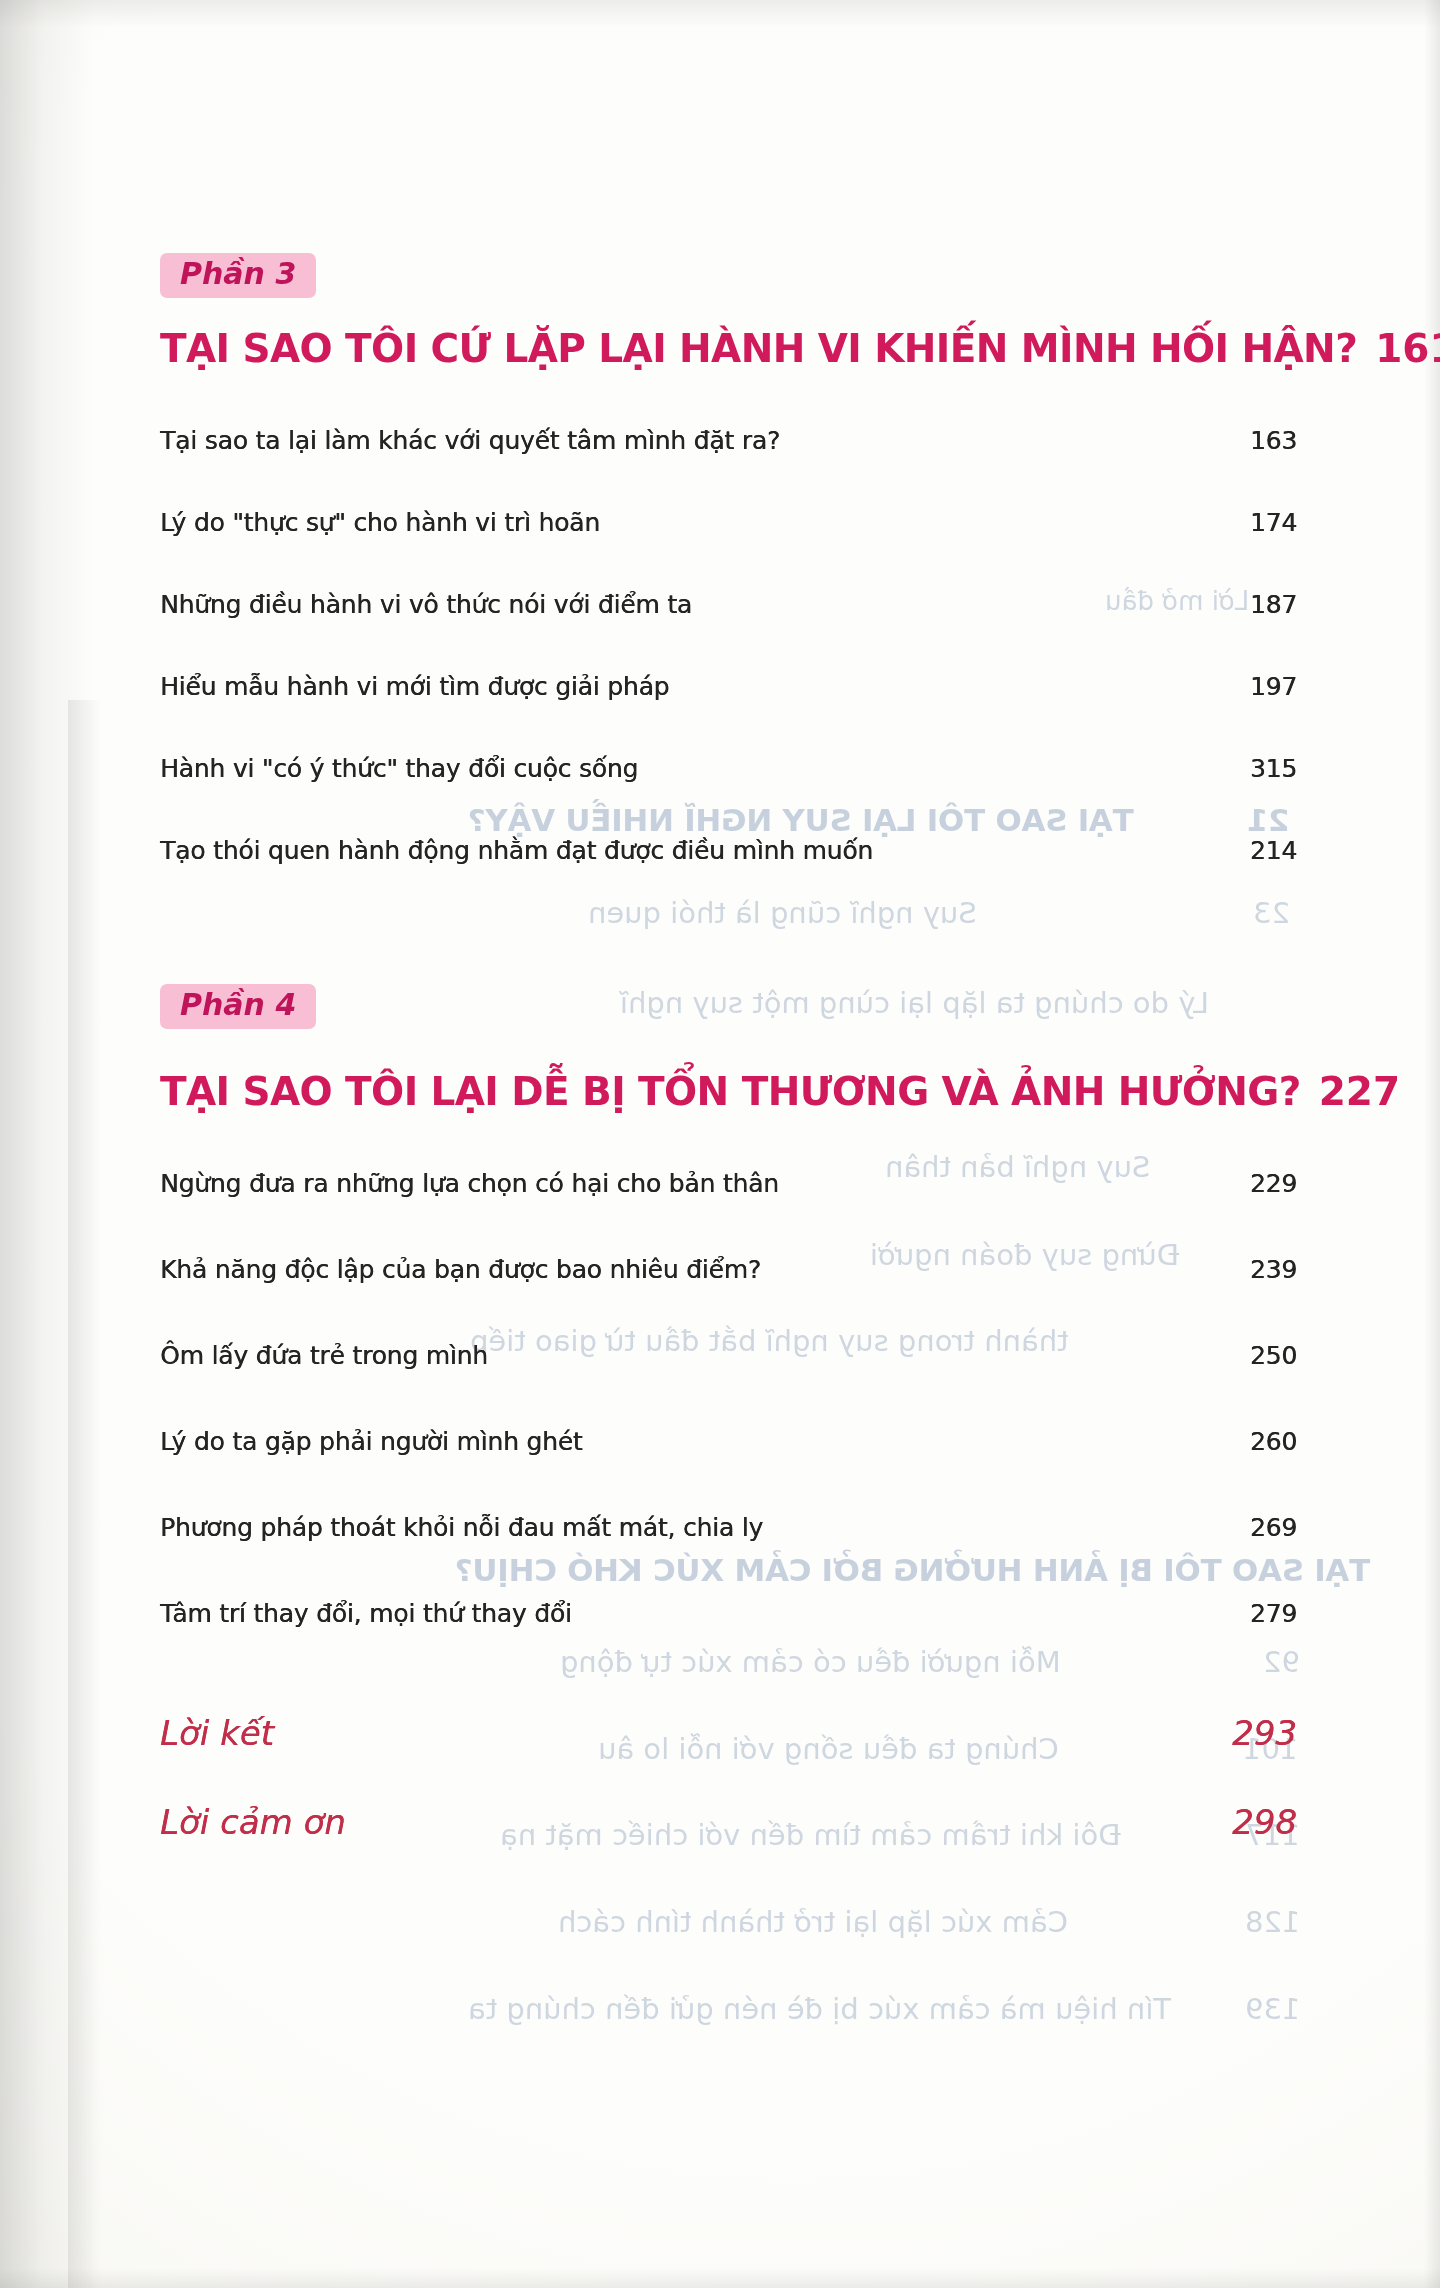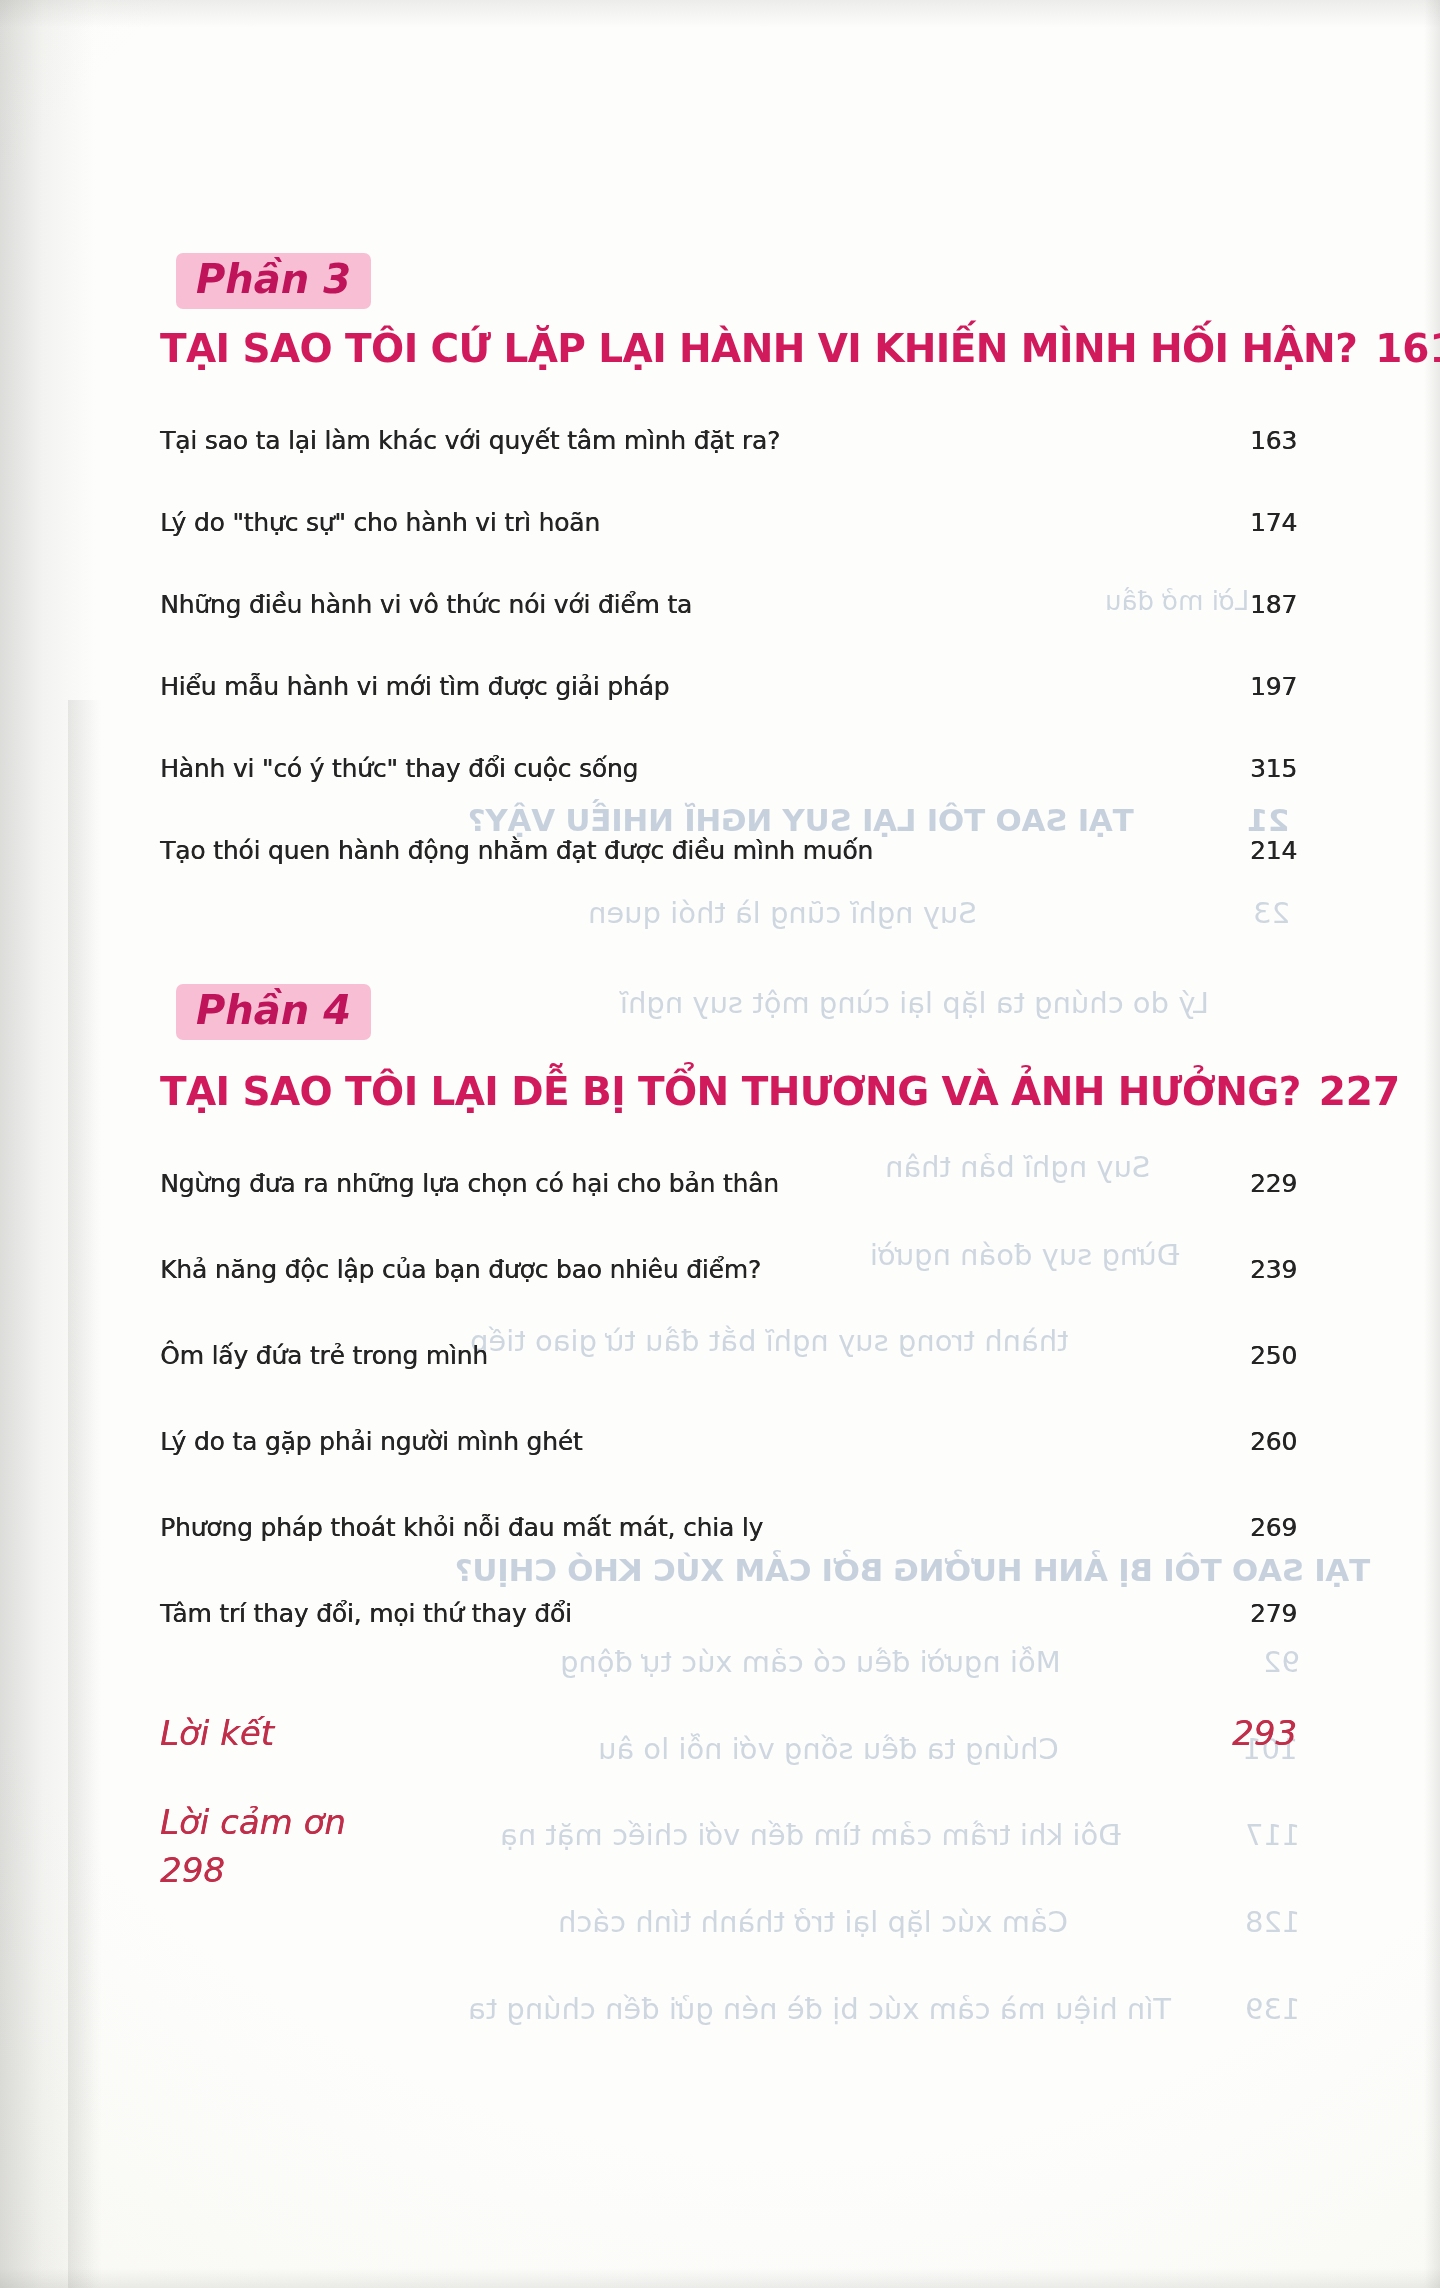--- a/index.html
+++ b/index.html
@@ -40,44 +40,44 @@
   .g8  { top:1552px; left:455px;  width:835px; }
   .g9  { top:1645px; left:560px;  width:740px; }
   .g10 { top:1732px; left:598px;  width:700px; }
   .g11 { top:1818px; left:500px;  width:800px; }
   .g12 { top:1905px; left:558px;  width:742px; }
   .g13 { top:1992px; left:468px;  width:832px; }
 
   
   .content { position:absolute; left:160px; right:143px; top:253px; z-index:2; }
   .badge-row { height:48px; margin-bottom:24px; }
-  .badge { display:inline-block; margin-left:16px;
+  .badge { display:inline-block; margin-left:0;
            background:#f7bed4; color:#bf135a;
-           font-style:italic; font-weight:bold; font-size:40px;
+           font-style:italic; font-weight:bold; font-size:30px;
            padding:3px 20px 7px; border-radius:7px; }
   .heading-row { display:flex; justify-content:space-between; align-items:baseline;
                  height:48px; line-height:48px; margin-bottom:44px;
                  color:#d11a5b; font-weight:bold; font-size:39px;
                  letter-spacing:-.6px; white-space:nowrap; }
   .heading-page { margin-left:18px; letter-spacing:0; }
   .entry { display:flex; justify-content:space-between;
            height:48px; line-height:48px; margin-bottom:34px;
            font-size:25px; color:#242424; letter-spacing:-.2px;
            text-shadow:.4px 0 0 #2a2a2a; white-space:nowrap; }
   .entry:last-child { margin-bottom:0; }
   .sec2 { margin-top:109px; }
   .sec2 .badge-row { margin-bottom:36px; }
   .sec2 .entry { margin-bottom:38px; }
   .sec2 .entry:last-child { margin-bottom:0; }
   .closing { margin-top:71px; }
   .closing-row { display:flex; justify-content:space-between;
                  height:48px; line-height:48px; margin-bottom:41px;
                  font-style:italic; font-size:34px; color:#c12e4a;
                  text-shadow:.3px 0 0 #c12e4a; }
-  .closing-row:last-child { margin-bottom:0;flex-direction:column; }
+  .closing-row:last-child { margin-bottom:0; }
 </style>
 </head>
 <body>
 
 <div class="page">
 
   <div class="edge edge-left"></div>
   <div class="edge edge-left2"></div>
   <div class="edge edge-top"></div>
   <div class="edge edge-right"></div>

